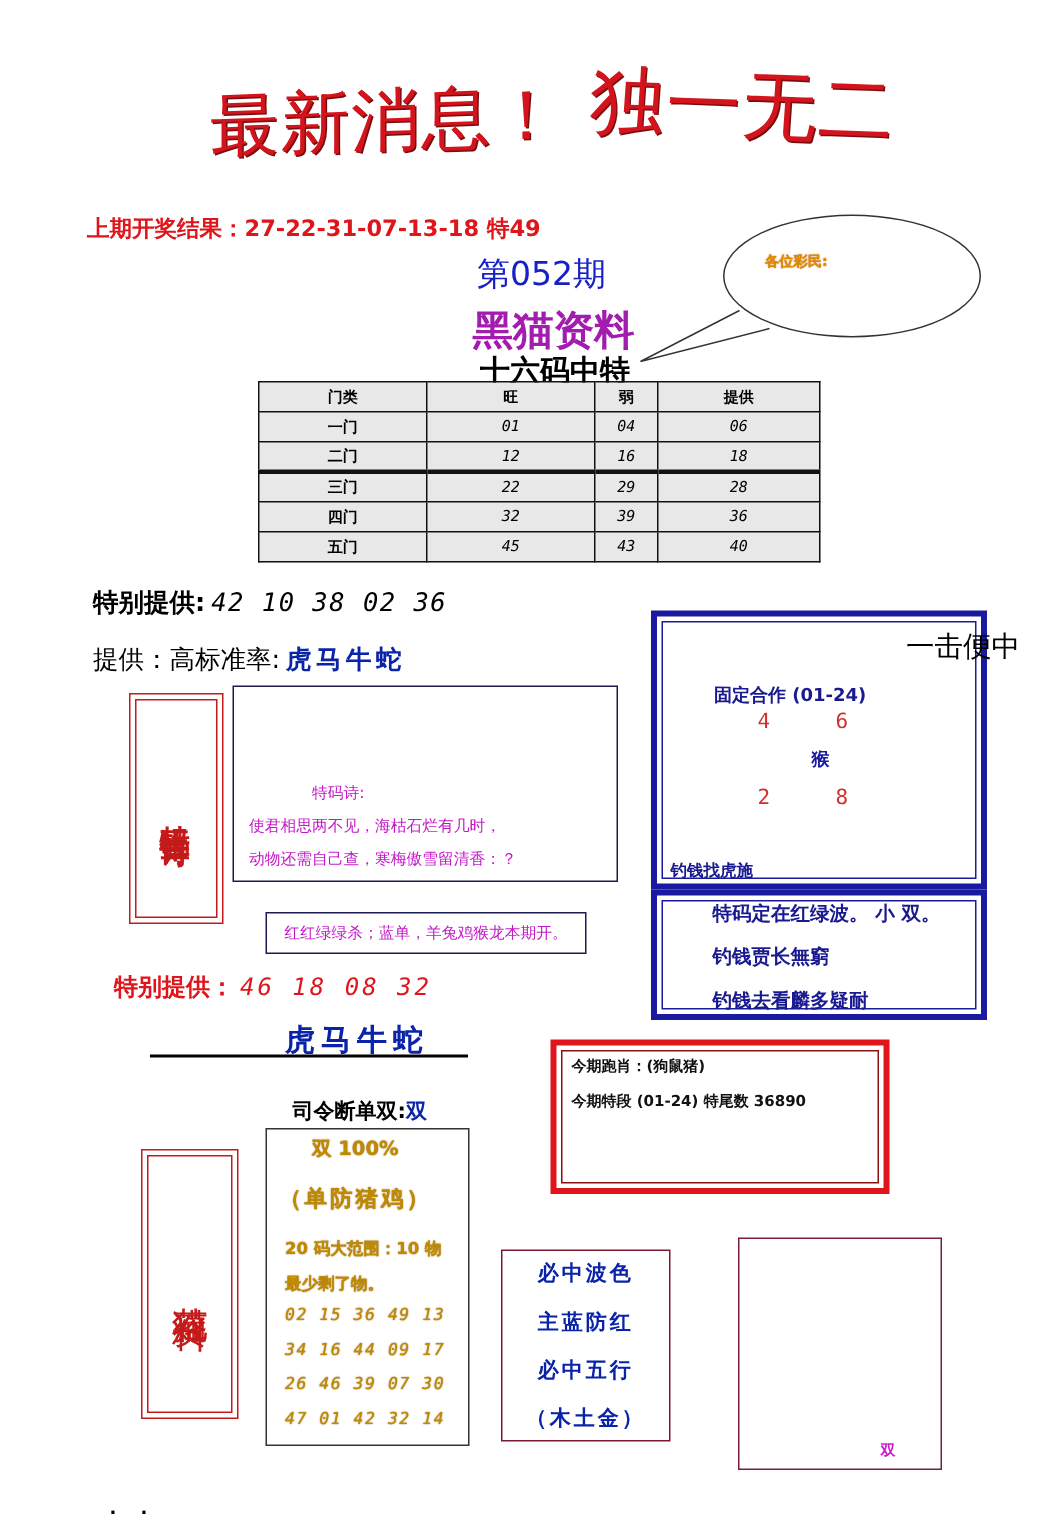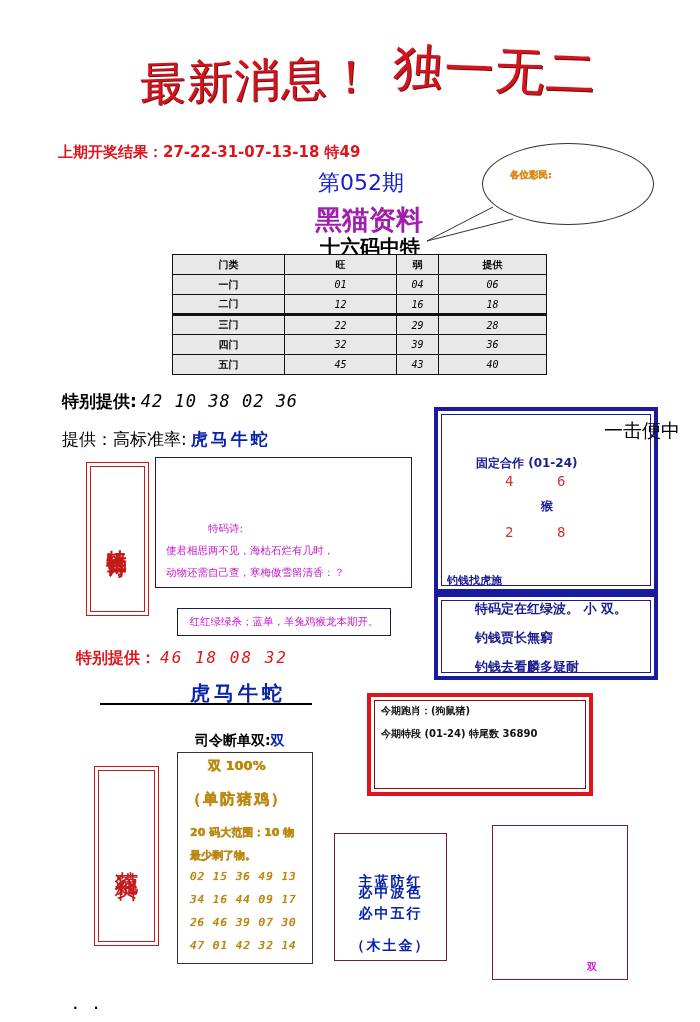--- a/index.html
+++ b/index.html
@@ -193,21 +193,21 @@
 <div class="abs gold gold-nums" style="top:870px">02 15 36 49 13</div>
 <div class="abs gold gold-nums" style="top:893px">34 16 44 09 17</div>
 <div class="abs gold gold-nums" style="top:916px">26 46 39 07 30</div>
 <div class="abs gold gold-nums" style="top:939px">47 01 42 32 14</div>
 
 <div class="abs flower-box vbox">
   <span class="vbox-text">花猫资料</span>
 </div>
 
 <div class="abs wave-box"></div>
-<div class="abs wave-line" style="top:884px">必中波色</div>
+<div class="abs wave-line" style="top:840px">必中波色</div>
 <div class="abs wave-line" style="top:873px">主蓝防红</div>
 <div class="abs wave-line" style="top:905px">必中五行</div>
 <div class="abs wave-line" style="top:937px">（木土金）</div>
 
 <div class="abs pink-box"></div>
 <div class="abs pink-mark">双</div>
 
 <div class="abs dots">. .</div>
 
 </body></html>

